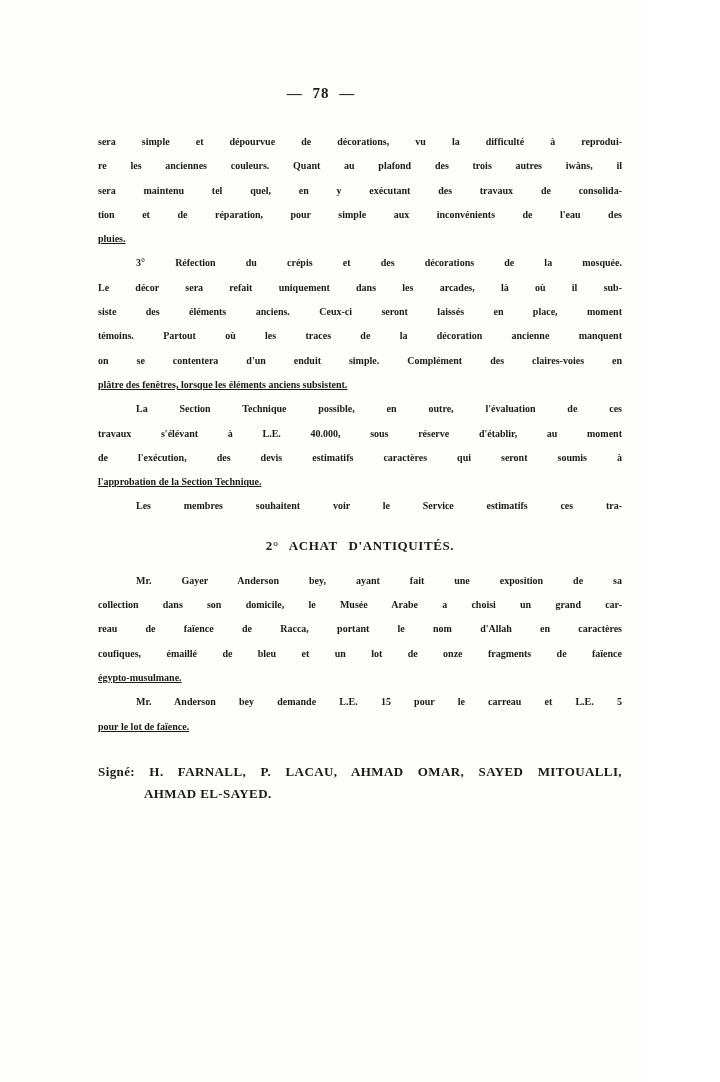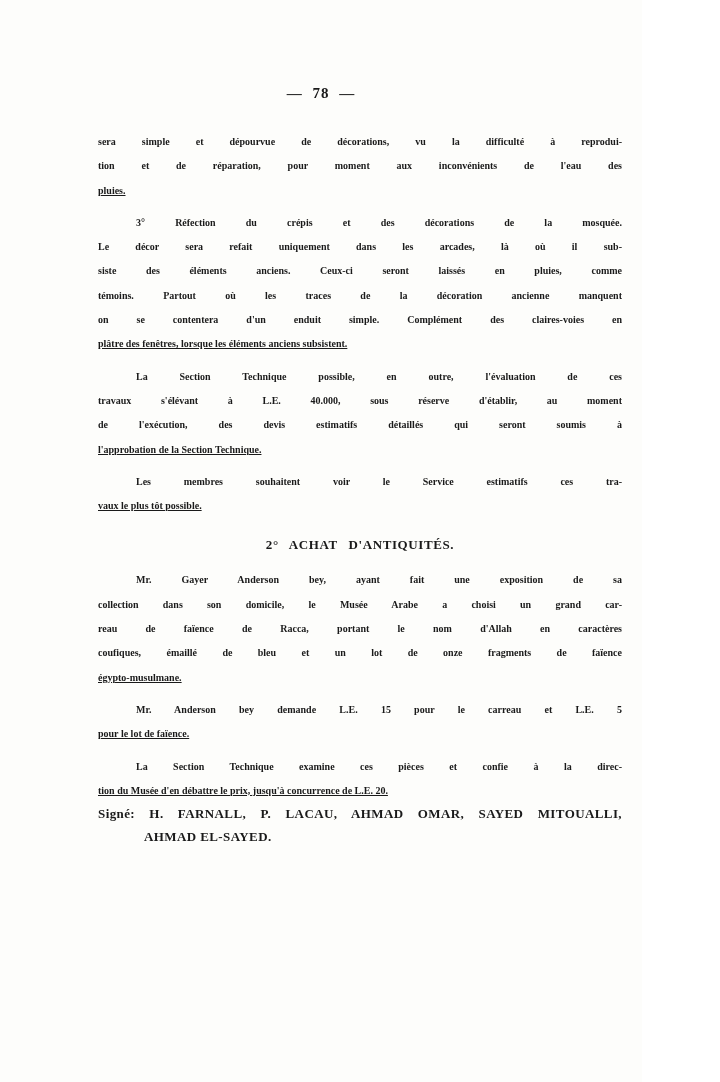--- a/index.html
+++ b/index.html
@@ -32,83 +32,80 @@
   .para { margin: 0; }
   .line {
     font-size: 10px;
     line-height: 24.3px;
     white-space: nowrap;
     overflow: hidden;
     text-align: justify;
     text-align-last: justify;
   }
   .line.last { text-align-last: left; text-decoration: underline; }
-  .line.indent { text-indent: 38px; margin-top: 8px; }
+  .line.indent { text-indent: 38px; }
   .section-heading {
     margin: 17px 0 14px 0;
     text-align: center;
     font-size: 13px;
     line-height: 19px;
     letter-spacing: 0.6px;
     word-spacing: 7px;
   }
-  .signature { }
+  .signature { margin-top: 22px; }
   .sig-line {
     font-size: 13px;
     line-height: 22.5px;
     letter-spacing: 0.4px;
     white-space: nowrap;
     overflow: hidden;
   }
   .sig-line-1 { text-align: justify; text-align-last: justify; }
   .sig-line-2 { padding-left: 46px; }
 </style>
 </head>
 <body>
 
 <div class="page">
   <div class="page-number">— 78 —</div>
   <div class="text-block" id="text-block">
       <div class="para">
         <div class="line">sera simple et dépourvue de décorations, vu la difficulté à reprodui-</div>
-        <div class="line">tion et de réparation, pour moment aux inconvénients de l'eau des</div>
+        <div class="line">re les anciennes couleurs. Quant au plafond des trois autres iwâns, il</div>
+        <div class="line">sera maintenu tel quel, en y exécutant des travaux de consolida-</div>
+        <div class="line">tion et de réparation, pour simple aux inconvénients de l'eau des</div>
         <div class="line last">pluies.</div>
       </div>
       <div class="para">
         <div class="line indent">3° Réfection du crépis et des décorations de la mosquée.</div>
         <div class="line">Le décor sera refait uniquement dans les arcades, là où il sub-</div>
-        <div class="line">siste des éléments anciens. Ceux-ci seront laissés en pluies, comme</div>
+        <div class="line">siste des éléments anciens. Ceux-ci seront laissés en place, moment</div>
         <div class="line">témoins. Partout où les traces de la décoration ancienne manquent</div>
         <div class="line">on se contentera d'un enduit simple. Complément des claires-voies en</div>
         <div class="line last">plâtre des fenêtres, lorsque les éléments anciens subsistent.</div>
       </div>
       <div class="para">
         <div class="line indent">La Section Technique possible, en outre, l'évaluation de ces</div>
         <div class="line">travaux s'élévant à L.E. 40.000, sous réserve d'établir, au moment</div>
-        <div class="line">de l'exécution, des devis estimatifs détaillés qui seront soumis à</div>
+        <div class="line">de l'exécution, des devis estimatifs caractères qui seront soumis à</div>
         <div class="line last">l'approbation de la Section Technique.</div>
       </div>
       <div class="para">
         <div class="line indent">Les membres souhaitent voir le Service estimatifs ces tra-</div>
-        <div class="line last">vaux le plus tôt possible.</div>
       </div>
       <div class="section-heading">2° ACHAT D'ANTIQUITÉS.</div>
       <div class="para">
         <div class="line indent">Mr. Gayer Anderson bey, ayant fait une exposition de sa</div>
         <div class="line">collection dans son domicile, le Musée Arabe a choisi un grand car-</div>
         <div class="line">reau de faïence de Racca, portant le nom d'Allah en caractères</div>
         <div class="line">coufiques, émaillé de bleu et un lot de onze fragments de faïence</div>
         <div class="line last">égypto-musulmane.</div>
       </div>
       <div class="para">
         <div class="line indent">Mr. Anderson bey demande L.E. 15 pour le carreau et L.E. 5</div>
         <div class="line last">pour le lot de faïence.</div>
       </div>
-      <div class="para">
-        <div class="line indent">La Section Technique examine ces pièces et confie à la direc-</div>
-        <div class="line last">tion du Musée d'en débattre le prix, jusqu'à concurrence de L.E. 20.</div>
-      </div>
       <div class="signature">
         <div class="sig-line sig-line-1">Signé: H. FARNALL, P. LACAU, AHMAD OMAR, SAYED MITOUALLI,</div>
         <div class="sig-line sig-line-2">AHMAD EL-SAYED.</div>
       </div>
     </div>
 </div>
 
 </body></html>

